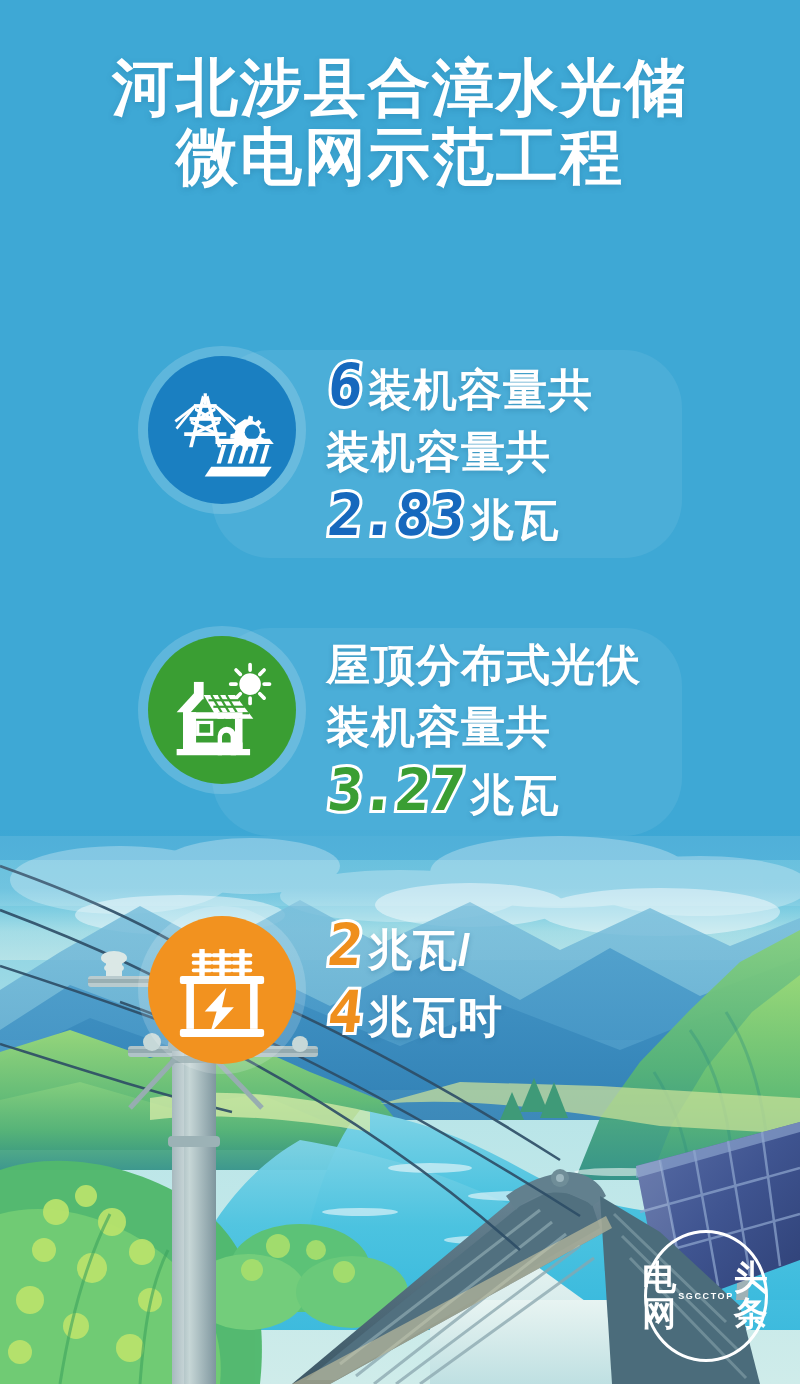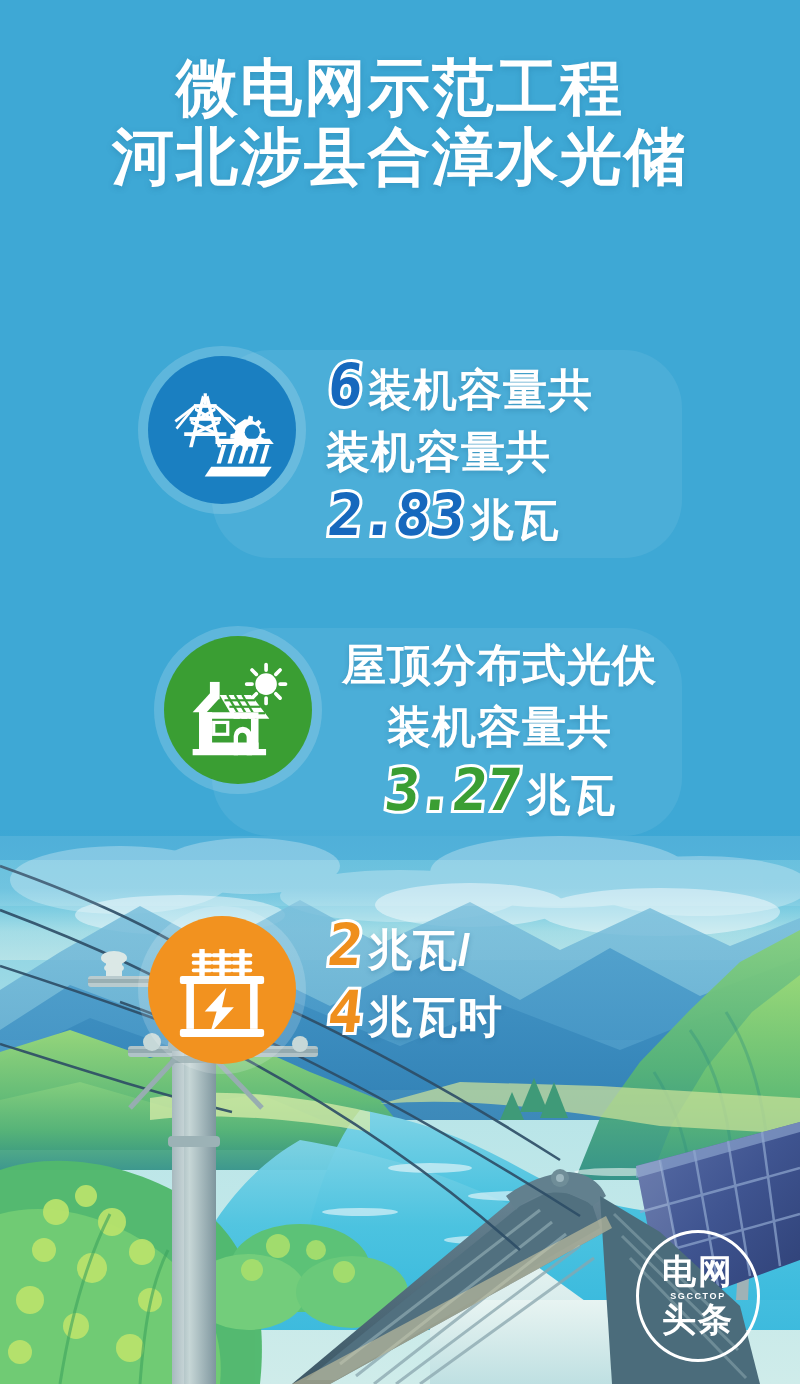--- a/index.html
+++ b/index.html
@@ -31,21 +31,21 @@
   .panel{
     position:absolute;z-index:10;
     border-radius:58px;
     background:rgba(255,255,255,.07);
   }
   .panel.p1{left:212px;top:350px;width:470px;height:208px;}
   .panel.p2{left:212px;top:628px;width:470px;height:208px;}
 
   .block{position:absolute;z-index:15;display:flex;align-items:flex-start;}
   .block.b1{left:148px;top:352px;}
-  .block.b2{left:164px;top:632px;text-align:center;}
+  .block.b2{left:148px;top:632px;}
   .block.b3{left:148px;top:912px;}
 
   .icon-ring{
     position:relative;width:148px;height:148px;flex:0 0 148px;border-radius:50%;
     display:flex;align-items:center;justify-content:center;
     box-shadow:0 0 0 10px rgba(255,255,255,.17);
     margin-top:4px;
   }
   .icon-ring.blue{background:#1a7fc1;}
   .icon-ring.green{background:#3a9e33;}
@@ -70,24 +70,24 @@
     -webkit-text-stroke:6px #ffffff;
     paint-order:stroke fill;
     text-shadow:none;
   }
   .num.blue{color:#1668bd;}
   .num.green{color:#3a9e33;}
   .num.orange{color:#ef8f1c;}
 
   
   .logo{
-    position:absolute;right:40px;bottom:22px;z-index:30;
+    position:absolute;right:32px;bottom:22px;z-index:30;
     width:118px;height:126px;border-radius:50%;
     border:3px solid #ffffff;
-    display:flex;flex-direction:column;align-items:center;justify-content:center;text-align:right;
+    display:flex;align-items:center;justify-content:center;text-align:right;
   }
   .logo-top,.logo-bot{
     color:#ffffff;font-weight:700;font-size:34px;line-height:36px;letter-spacing:2px;
     font-family:"Liberation Serif","DejaVu Serif",serif;
   }
   .logo-mid{
     color:#ffffff;font-size:9px;letter-spacing:1.6px;line-height:12px;font-weight:700;
   }
 </style>
 </head>
@@ -334,22 +334,22 @@
       <g stroke="#97adb1" stroke-width="5" fill="none">
         <path d="M176,1058 L130,1108"></path>
           <path d="M214,1058 L262,1108"></path>
       </g>
     </g>
 
     <rect x="0" y="836" width="800" height="70" fill="#ffffff" opacity="0.10"></rect>
   </svg>
 
   <div class="title-wrap">
+    <div class="title-line">河北涉县合漳水光储</div>
     <div class="title-line">微电网示范工程</div>
-    <div class="title-line">河北涉县合漳水光储</div>
   </div>
 
   <div class="panel p1"></div>
   <div class="panel p2"></div>
 
   <div class="block b1">
     <div class="icon-ring blue">
       <svg viewBox="0 0 100 100">
         <g fill="#ffffff">
 

